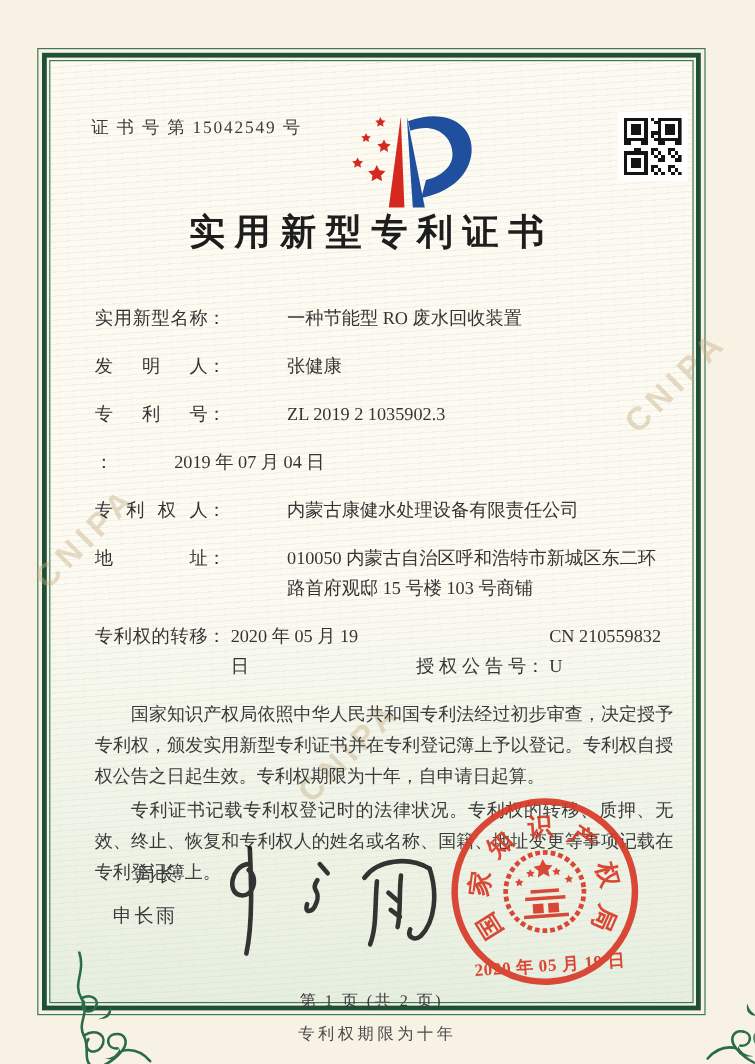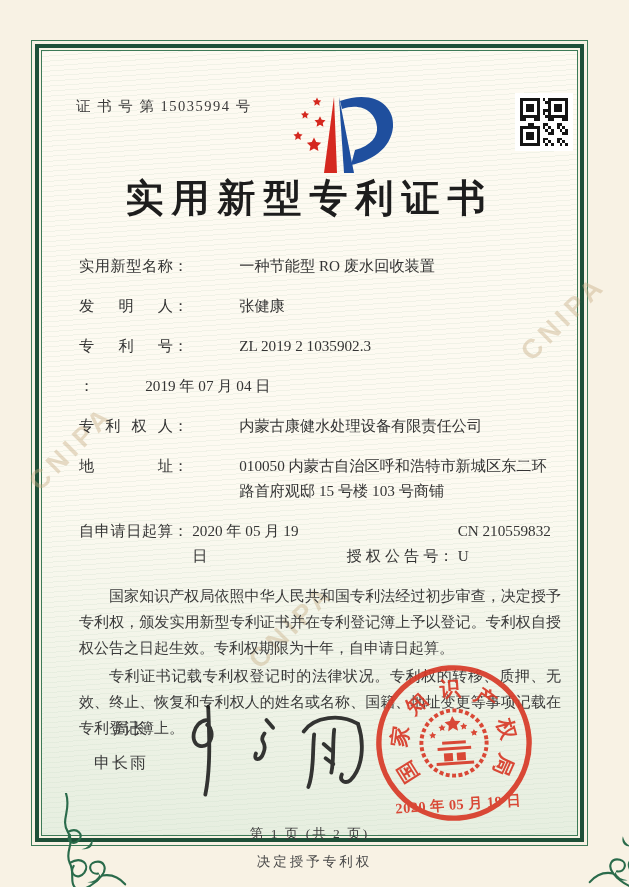--- a/index.html
+++ b/index.html
@@ -39,21 +39,21 @@
   .cert-no{
     position:absolute;left:34px;top:46px;font-size:14.5px;letter-spacing:1.5px;color:#3b3b3b;z-index:3;
   }
   .logo{position:absolute;left:226px;top:38px;width:166px;height:90px;z-index:3;}
   .qr-box{
     position:absolute;left:473px;top:42px;width:58px;height:58px;background:#ffffff;
     display:flex;align-items:center;justify-content:center;z-index:3;
   }
   .title{
     position:absolute;left:0;top:122px;width:100%;text-align:center;
-    font-size:38px;font-weight:bold;letter-spacing:8px;color:#1d1d1d;z-index:3;
+    font-size:30px;font-weight:bold;letter-spacing:8px;color:#1d1d1d;z-index:3;
   }
   
   .content{position:absolute;left:37px;top:202px;width:482px;z-index:3;}
   .row{display:flex;margin-bottom:15px;line-height:25px;font-size:15.2px;color:#343434;}
   .lbl{
     display:inline-block;width:94px;flex:0 0 94px;
     text-align:justify;text-align-last:justify;color:#343434;
   }
   .colon{flex:0 0 auto;margin-right:4px;}
   .val{flex:1 1 auto;margin-left:47px;}
@@ -91,21 +91,21 @@
 <div class="wm" style="left:34px;top:118px;">CNIPA</div>
 
 <div class="frame">
  <div class="frame-mid">
   <div class="frame-inner">
 
     <div class="wm wm-in" style="left:468px;top:252px;">CNIPA</div>
     <div class="wm wm-in" style="left:-24px;top:382px;">CNIPA</div>
     <div class="wm wm-in" style="left:196px;top:560px;">CNIPA</div>
 
-    <div class="cert-no">证 书 号 第 15035994 号</div>
+    <div class="cert-no">证 书 号 第 15042549 号</div>
 
     <svg class="logo" viewBox="0 0 120 90">
       <defs>
         <polygon id="star" points="0,-10 2.94,-4.05 9.51,-3.09 4.76,1.55 5.88,8.09 0,4.6 -5.88,8.09 -4.76,1.55 -9.51,-3.09 -2.94,-4.05"></polygon>
       </defs>
       <g fill="#d5281f">
         <use href="#star" transform="translate(26,13) scale(0.45)"></use>
         <use href="#star" transform="translate(14,26) scale(0.42)"></use>
         <use href="#star" transform="translate(29,33) scale(0.58)"></use>
         <use href="#star" transform="translate(7,47) scale(0.48)"></use>
@@ -203,21 +203,21 @@
         <span class="lbl">专利权人</span>
             <span class="colon">：</span>
         <span class="val">内蒙古康健水处理设备有限责任公司</span>
       </div>
       <div class="row">
         <span class="lbl">地址</span>
             <span class="colon">：</span>
         <span class="val">010050 内蒙古自治区呼和浩特市新城区东二环路首府观邸 15 号楼 103 号商铺</span>
       </div>
       <div class="row">
-        <span class="lbl">自申请日起算</span>
+        <span class="lbl">专利权的转移</span>
             <span class="colon">：</span>
         <span>2020 年 05 月 19 日</span>
         <span class="grant-extra">
           <span class="lbl2">授权公告号</span>
               <span class="colon">：</span>
           <span>CN 210559832 U</span>
         </span>
       </div>
 
       <div class="paras">
@@ -315,13 +315,13 @@
         <path d="M 30,120 q 10,-1 13,-9 q 2,11 -13,9 z"></path>
       </g>
     </svg>
 
     <div class="page-num">第 1 页 (共 2 页)</div>
 
   </div>
  </div>
 </div>
 
-<div class="continuation">决定授予专利权</div>
+<div class="continuation">专利权期限为十年</div>
 
 </body></html>

